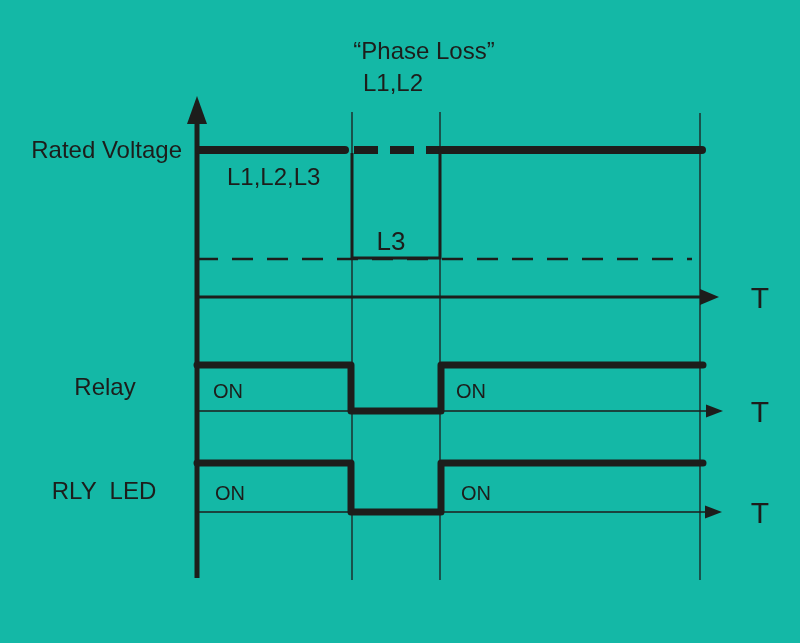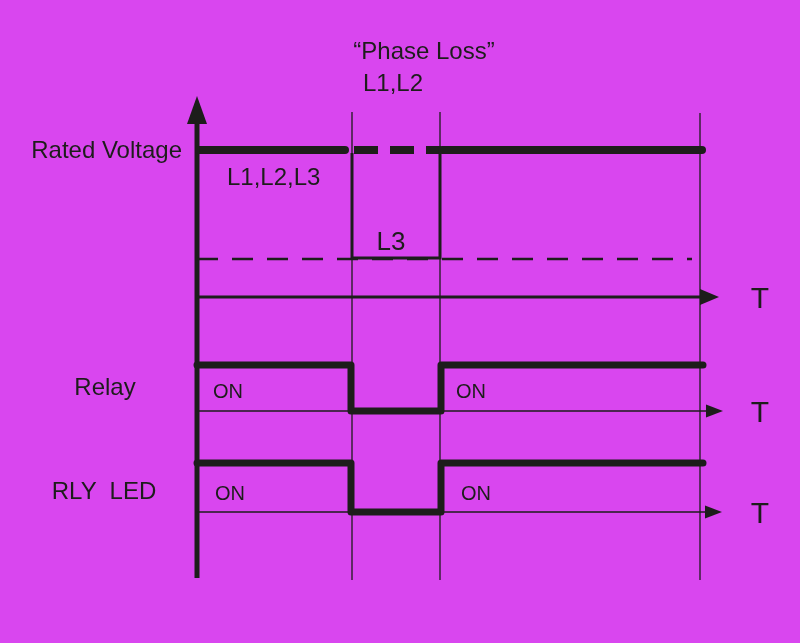--- a/index.html
+++ b/index.html
@@ -4,21 +4,21 @@
 <style>
   html, body {
     margin: 0;
     padding: 0;
     background: #ffffff;
   }
   .page {
     position: relative;
     width: 800px;
     height: 643px;
-    background: #d946ef;
+    background: #14b8a6;
     font-family: "Liberation Sans", sans-serif;
     overflow: hidden;
   }
   svg { display: block; }
   .ink-stroke { stroke: #1d1d1b; fill: none; }
   .ink-fill   { fill: #1d1d1b; stroke: none; }
   text {
     fill: #1d1d1b;
     font-family: "Liberation Sans", sans-serif;
   }

